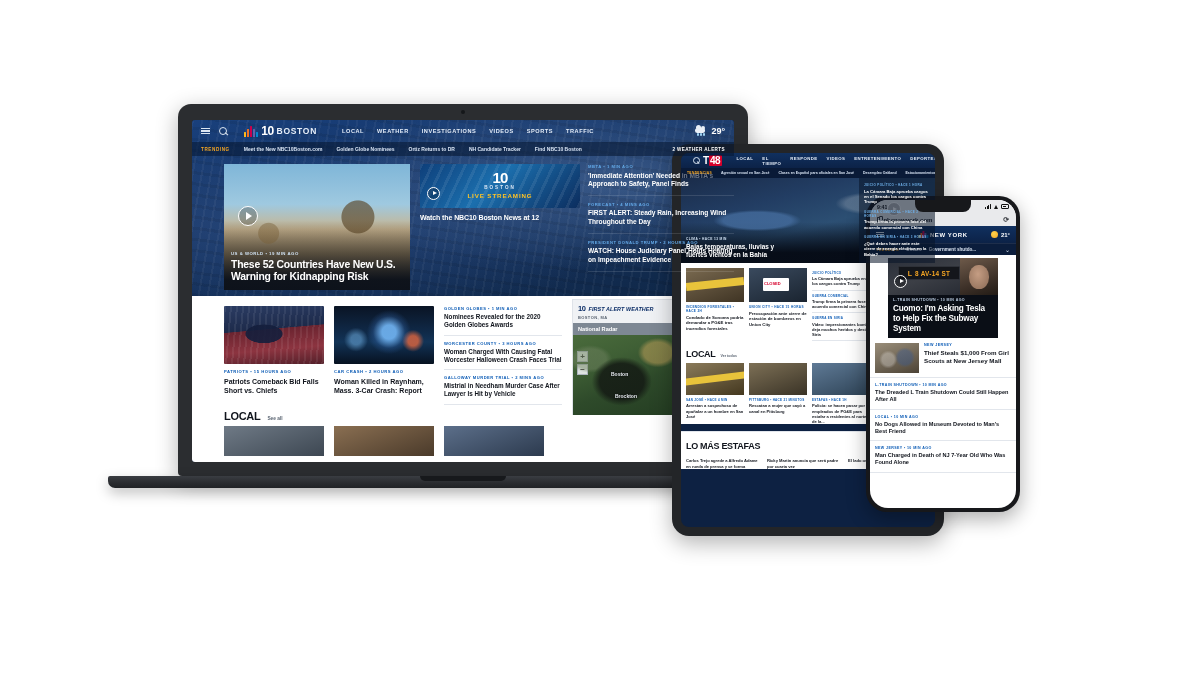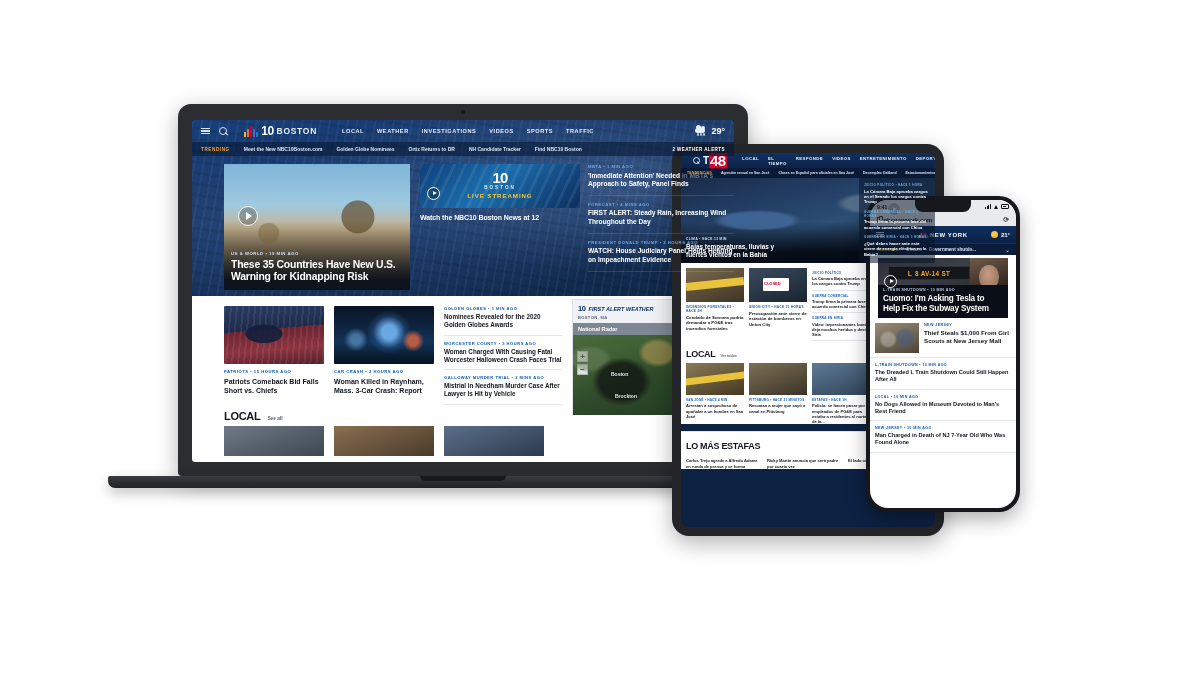--- a/index.html
+++ b/index.html
@@ -161,21 +161,21 @@
   .tb-nav{height:15px;display:flex;align-items:center;gap:6px;padding:0 6px;
      background:linear-gradient(180deg,#10305f,#0c2247);position:relative;z-index:4}
   .ham2{width:7px;height:5.4px;position:relative}
   .ham2 i{position:absolute;left:0;right:0;height:1.1px;background:#dce6f2}
   .ham2 i:nth-child(1){top:0}.ham2 i:nth-child(2){top:2.1px}.ham2 i:nth-child(3){top:4.2px}
   .mag2{width:7px;height:7px;position:relative}
   .mag2:before{content:"";position:absolute;left:0;top:0;width:5px;height:5px;border:1px solid #dce6f2;border-radius:50%}
   .mag2:after{content:"";position:absolute;left:4.4px;top:4.4px;width:3px;height:1px;background:#dce6f2;transform:rotate(42deg);transform-origin:left center}
   .tlogo{display:flex;align-items:center;margin-left:4px}
   .tlogo .t{font-size:10px;font-weight:800;color:#fff;letter-spacing:-1px}
-  .tlogo .fortyeight{font-size:15px;font-weight:800;color:#fff;background:#d6002b;
+  .tlogo .fortyeight{font-size:10px;font-weight:800;color:#fff;background:#d6002b;
      padding:0 1.5px;border-radius:1px;letter-spacing:-.6px;margin-left:.5px}
   .tnav{display:flex;gap:9px;margin-left:9px}
   .tnav span{font-size:4.3px;font-weight:700;color:#e3ecf8;letter-spacing:.4px}
   .tb-trend{height:10px;display:flex;align-items:center;gap:9px;padding:0 6px;
      background:rgba(6,22,48,.6);position:relative;z-index:4}
   .tb-trend .k{font-size:3.3px;font-weight:800;color:#f5a623;letter-spacing:.35px}
   .tb-trend .i{font-size:3.5px;color:#d7e3f3;font-weight:600;white-space:nowrap}
   .tb-hero{position:relative;height:85px;overflow:hidden;
      background:linear-gradient(165deg,#1a2c4a 0%,#223d63 30%,#2c4f73 55%,#132338 100%)}
   .tb-hero:after{content:"";position:absolute;inset:0;
@@ -267,21 +267,21 @@
   .ph-brand .w{font-size:6px;font-weight:700;color:#fff;letter-spacing:.6px}
   .ph-wx{margin-left:auto;display:flex;align-items:center;gap:2.5px}
   .ph-wx .s{width:7px;height:7px;border-radius:50%;
      background:radial-gradient(circle at 40% 38%,#ffd34d,#f5a623)}
   .ph-wx b{font-size:6px;color:#fff;font-weight:700}
   .ph-trend{height:12px;background:#0b1d3c;display:flex;align-items:center;gap:7px;padding:0 6px;
      border-top:1px solid rgba(255,255,255,.08)}
   .ph-trend .k{font-size:3.8px;font-weight:800;color:#f5a623;letter-spacing:.4px}
   .ph-trend .i{font-size:4.6px;color:#dbe5f2;font-weight:600;white-space:nowrap}
   .ph-trend .cv{margin-left:auto;color:#dbe5f2;font-size:6px}
-  .ph-hero{position:relative;height:60px;margin:3px 8px 0;overflow:hidden;background:#0a0e16}
+  .ph-hero{position:relative;height:80px;margin:3px 18px 0;overflow:hidden;background:#0a0e16}
   .ph-hero-img{position:absolute;left:0;top:0;right:0;height:42px;
      background:linear-gradient(160deg,#2a2f3a 0%,#3c3f46 40%,#1c2029 100%)}
   .ltrain{position:absolute;left:10px;top:8px;right:38px;height:14px;background:#14161b;
      border:.8px solid #2e3138;border-radius:1.5px;display:flex;align-items:center;
      justify-content:center;gap:3px}
   .ltrain .l{font-size:7px;font-weight:800;color:#f5a623;line-height:1}
   .ltrain .d{font-size:6.4px;font-weight:800;color:#f5a623;letter-spacing:.3px}
   .musk{position:absolute;right:0;top:0;width:38px;height:42px;
      background:linear-gradient(160deg,#6e5a4a 0%,#3a2e26 60%,#1b1510 100%)}
   .musk:after{content:"";position:absolute;left:9px;top:7px;width:20px;height:24px;border-radius:48%;
@@ -362,21 +362,21 @@
             <span class="titem">NH Candidate Tracker</span>
             <span class="titem">Find NBC10 Boston</span>
             <span class="talert">2 WEATHER ALERTS</span>
           </div>
 
           <div class="lp-hero">
             <div class="hero-img"></div>
             <div class="hero-play"></div>
             <div class="hero-cap">
               <div class="hero-kick">US &amp; WORLD • 19 MIN AGO</div>
-              <div class="hero-h">These 35 Countries Have New U.S. Warning for Kidnapping Risk</div>
+              <div class="hero-h">These 52 Countries Have New U.S. Warning for Kidnapping Risk</div>
             </div>
           </div>
 
           <div class="lp-right">
             <div class="ls-card">
               <div class="ls-logo">
                 <div class="ls-10">10</div>
                 <div class="ls-bos">BOSTON</div>
               </div>
               <div class="ls-band">LIVE STREAMING</div>

